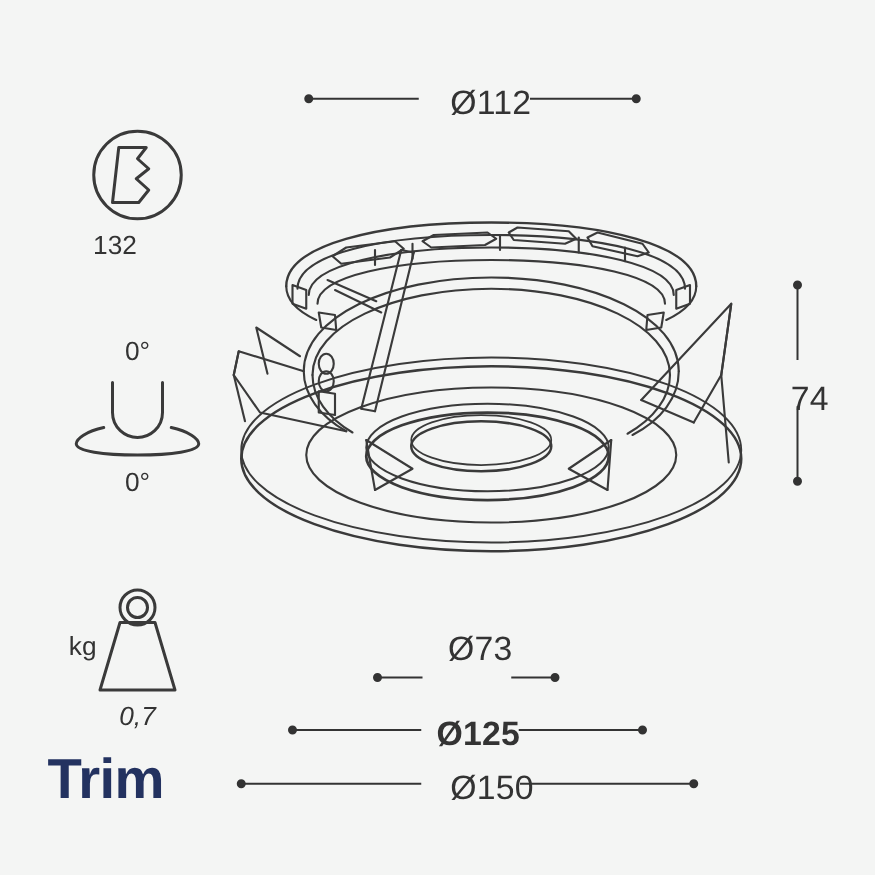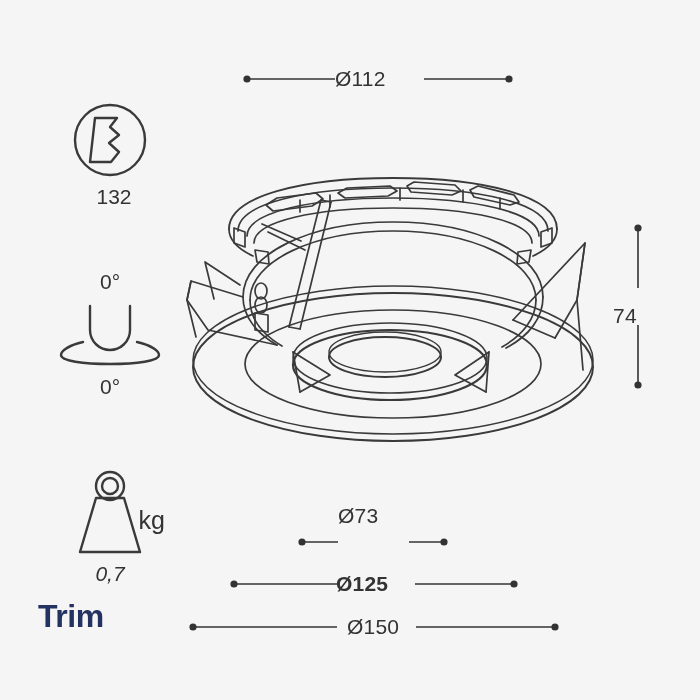--- a/index.html
+++ b/index.html
@@ -25,42 +25,42 @@
     left: 0;
     top: 0;
     width: 700px;
     height: 700px;
     overflow: visible;
   }
   .dim-label {
     position: absolute;
     color: #333333;
     font-family: "Liberation Sans", sans-serif;
-    font-size: 21px;
+    font-size: 27px;
     letter-spacing: 0.2px;
     white-space: nowrap;
-    text-align: left;
+    text-align: right;
     user-select: none;
   }
   .icon-label {
     position: absolute;
     color: #333333;
     font-family: "Liberation Sans", sans-serif;
     font-size: 21px;
     white-space: nowrap;
     text-align: center;
     user-select: none;
   }
   #product-name {
     position: absolute;
     left: 38px;
     top: 600px;
     color: #233260;
     font-family: "Liberation Sans", sans-serif;
-    font-size: 32px;
+    font-size: 45px;
     font-weight: bold;
     letter-spacing: -0.5px;
     line-height: 1;
     user-select: none;
   }
   .icon-box {
     position: absolute;
   }
 </style>
 </head>
@@ -215,21 +215,21 @@
   <div class="dim-label" style="left:347px; top:615px; width:80px;">Ø150</div>
 
   <div class="icon-box" style="left:58px; top:100px; width:104px; height:80px;">
     <svg viewBox="0 0 104 80" width="104" height="80" xmlns="http://www.w3.org/2000/svg">
       <g fill="none" stroke="#3a3a3a" stroke-width="2.4" stroke-linecap="round" stroke-linejoin="round">
         <circle cx="52" cy="40" r="35"></circle>
         <path d="M37,18 L59,18 L52,27 L61,35 L51,43 L61,52 L53,62 L32,62 Z"></path>
       </g>
     </svg>
   </div>
-  <div class="icon-label" style="left:62px; top:185px; width:104px;">132</div>
+  <div class="icon-label" style="left:40px; top:185px; width:104px;">132</div>
 
   <div class="icon-label" style="left:58px; top:270px; width:104px;">0°</div>
 
   <div class="icon-box" style="left:53px; top:302px; width:114px; height:64px;">
     <svg viewBox="0 0 114 64" width="114" height="64" xmlns="http://www.w3.org/2000/svg">
       <g fill="none" stroke="#3a3a3a" stroke-width="2.4" stroke-linecap="round" stroke-linejoin="round">
         <path d="M37,4 L37,28 C37,40 47,48 57,48 C67,48 77,40 77,28 L77,4"></path>
         <path d="M30,40 C16,43 8,49 8,53 C8,59 30,62 57,62 C84,62 106,59 106,53 C106,49 98,43 84,40"></path>
       </g>
     </svg>
@@ -237,20 +237,20 @@
   <div class="icon-label" style="left:58px; top:375px; width:104px;">0°</div>
 
   <div class="icon-box" style="left:55px; top:468px; width:110px; height:90px;">
     <svg viewBox="0 0 110 90" width="110" height="90" xmlns="http://www.w3.org/2000/svg">
       <g fill="none" stroke="#3a3a3a" stroke-width="2.4" stroke-linecap="round" stroke-linejoin="round">
         <circle cx="55" cy="18" r="14"></circle>
         <circle cx="55" cy="18" r="8"></circle>
         <path d="M41,30 L69,30 L85,84 L25,84 Z"></path>
       </g>
     </svg>
-    <div style="position:absolute; left:0; top:38px; width:110px; text-align:right;
-                font-family:'Liberation Sans',sans-serif; font-size:25px; color:#333333;">kg</div>
+    <div style="position:absolute; left:0; top:38px; width:110px; text-align:left;
+                font-family:'Liberation Sans',sans-serif; font-size:21px; color:#333333;">kg</div>
   </div>
   <div class="icon-label" style="left:55px; top:562px; width:110px;font-style:italic;">0,7</div>
 
   <div id="product-name">Trim</div>
 
 </div>
 
 </body></html>

